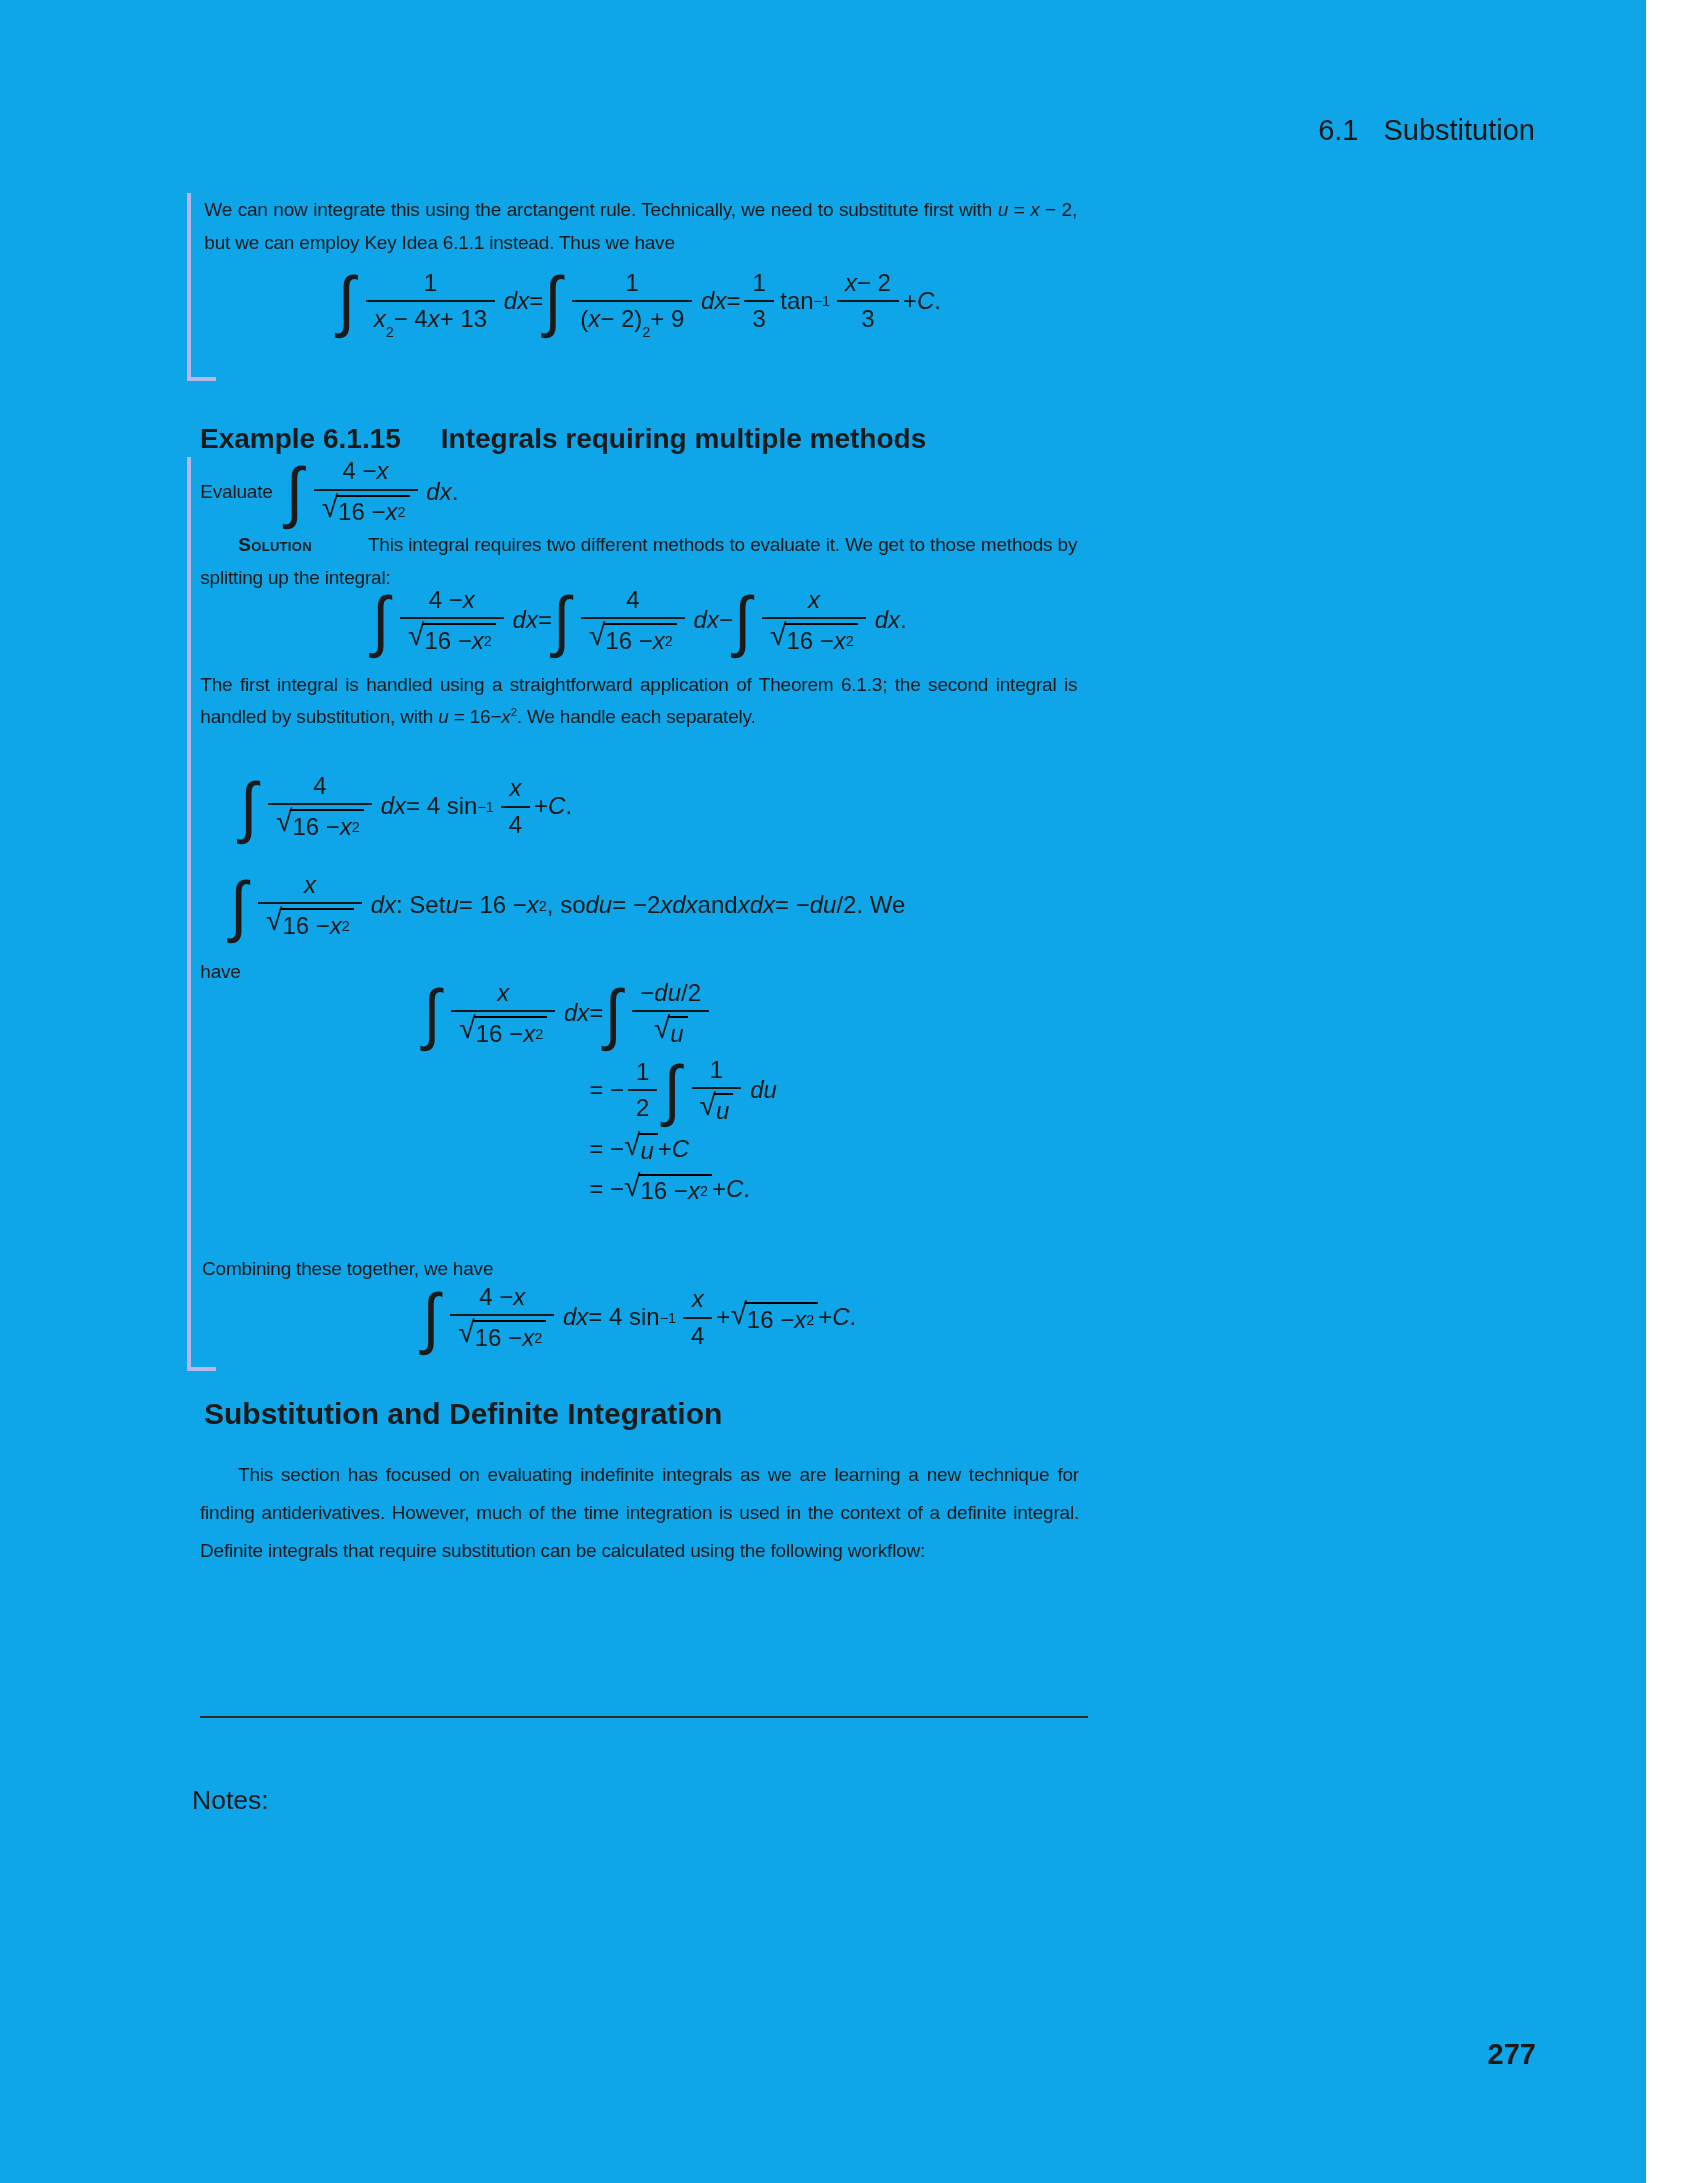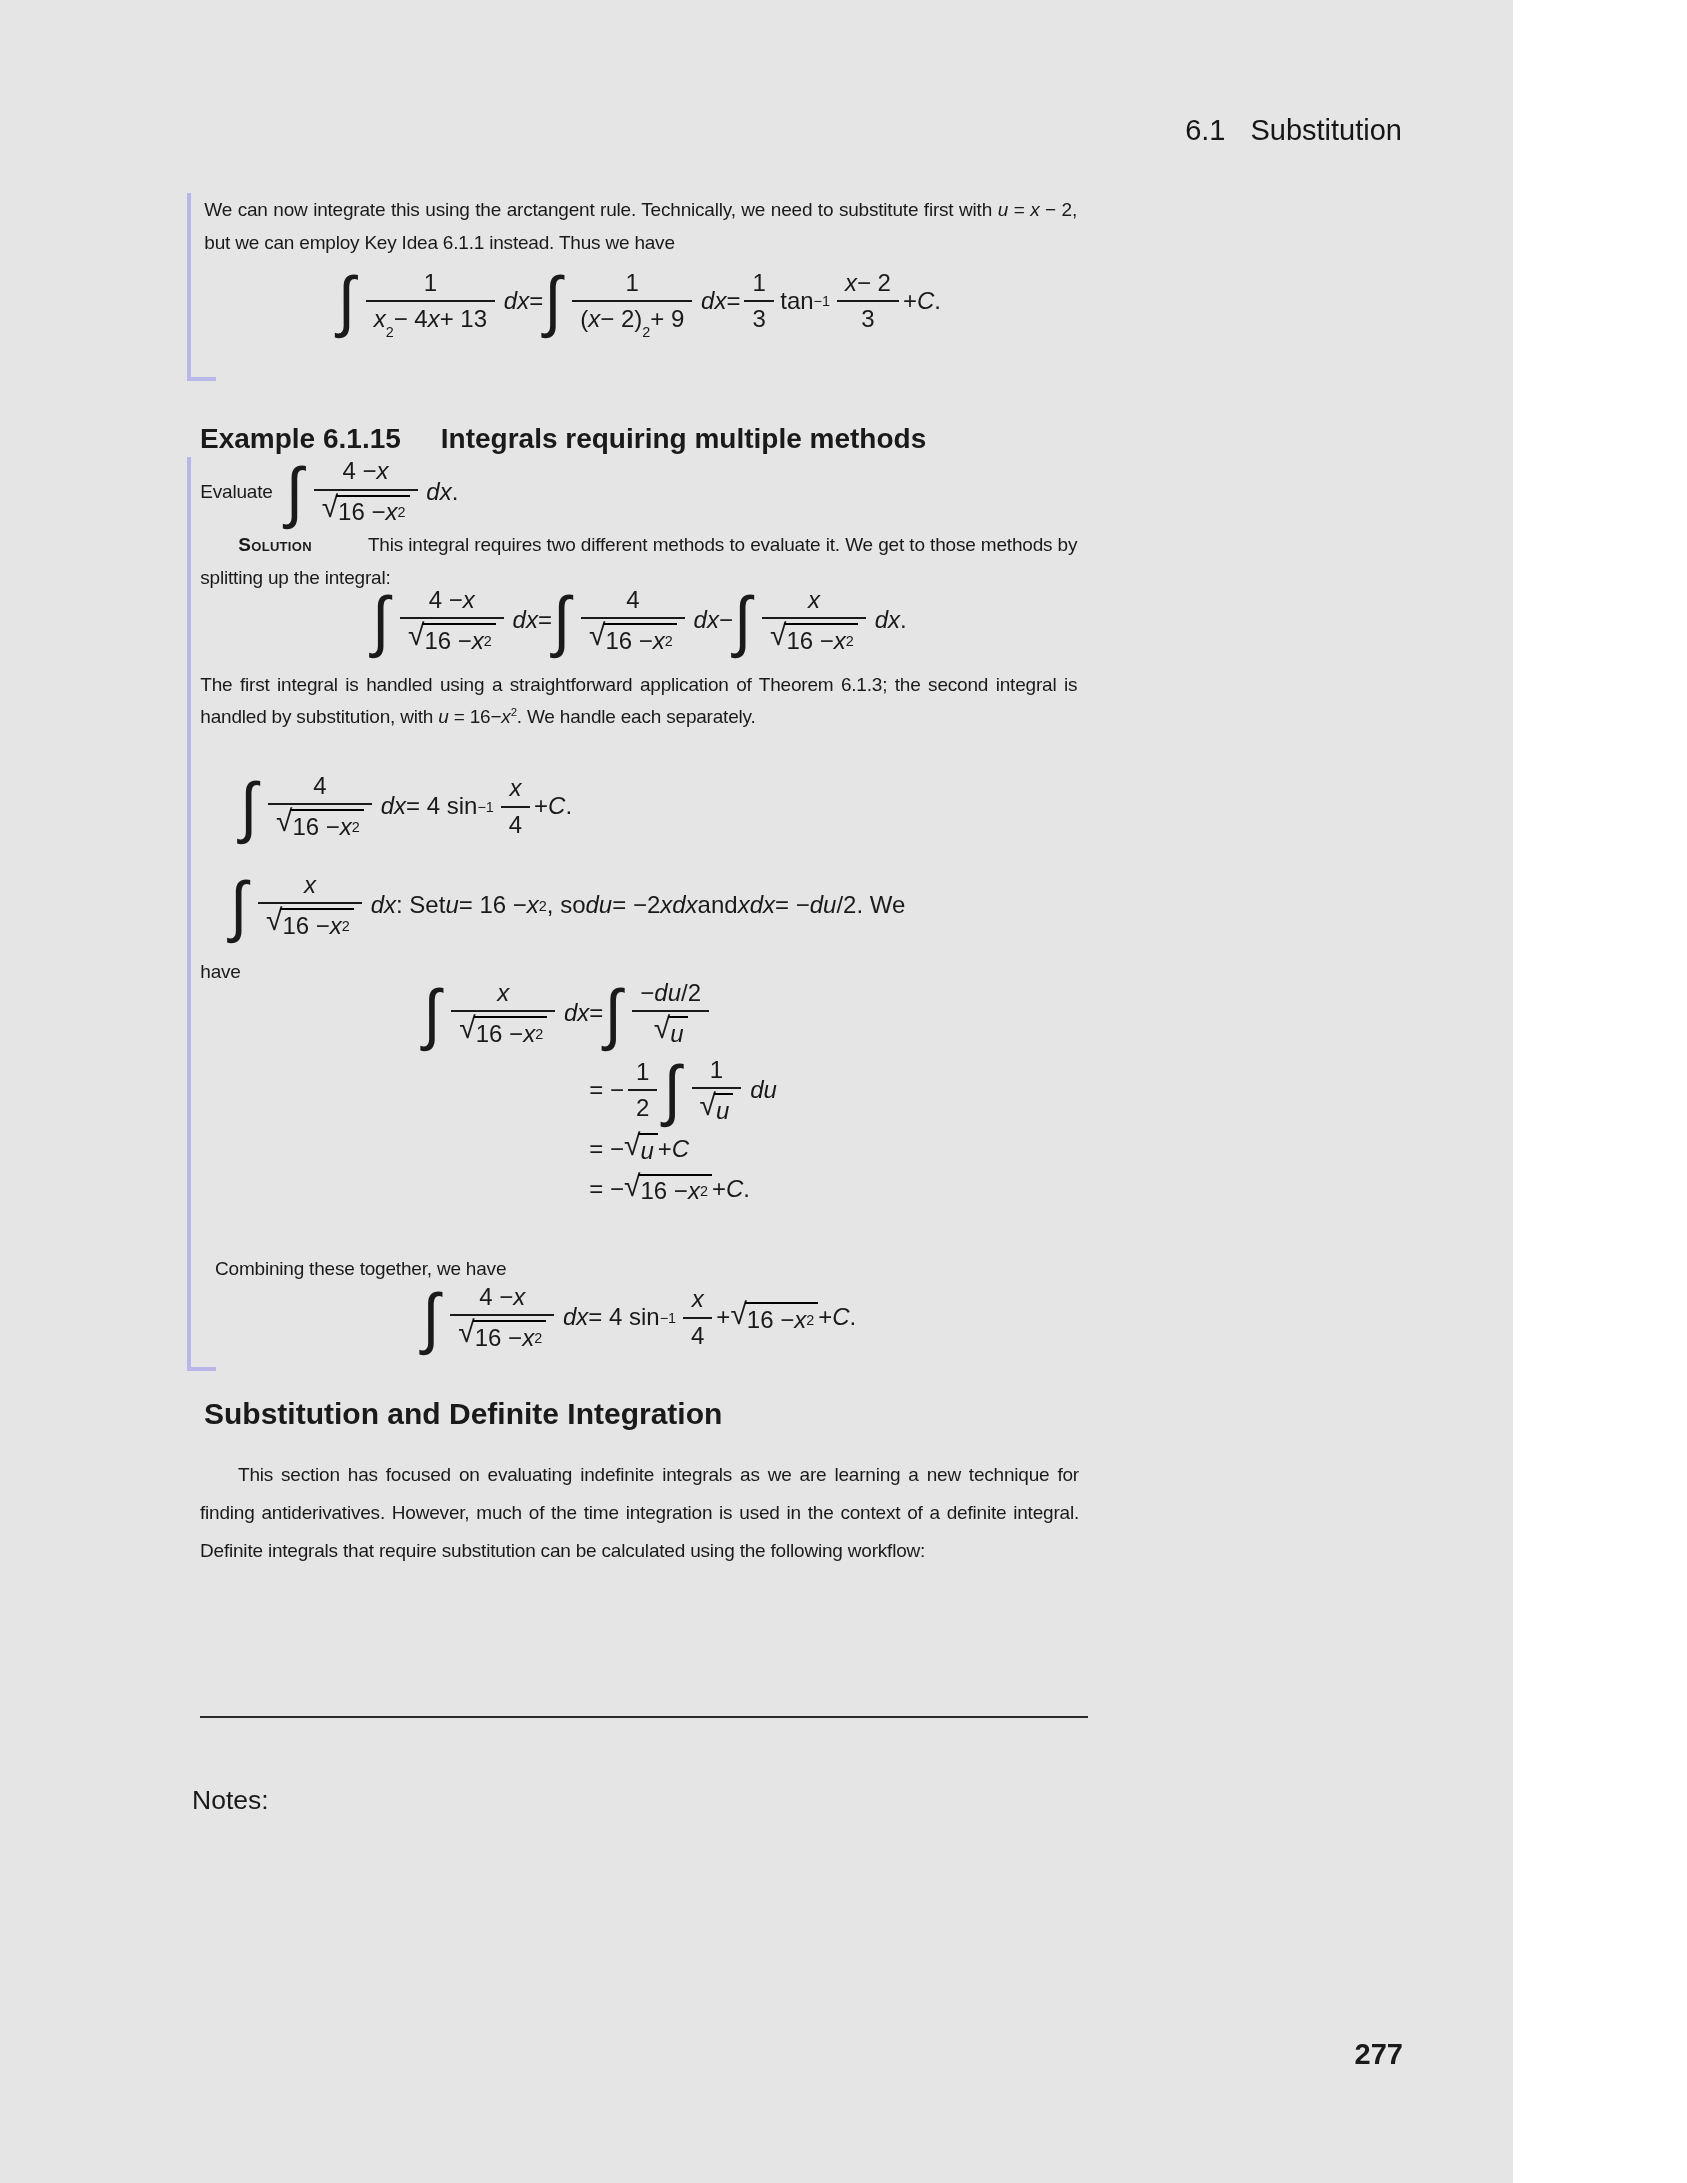--- a/index.html
+++ b/index.html
@@ -1,16 +1,16 @@
 <!DOCTYPE html>
 <html style="font-size:10.6px"><head>
 <meta charset="utf-8">
 <style>
   html,body{margin:0;padding:0;background:#ffffff;}
-  .page{position:relative;width:1513px;height:2183px;background:#e5e5e5;overflow:hidden;
+  .page{position:relative;width:1646px;height:2183px;background:#0ea5e9;overflow:hidden;
         font-family:"Liberation Sans","DejaVu Sans",sans-serif;color:#1a1a1a;}
 
   
   .running-head{position:absolute;top:114px;right:111px;display:flex;gap:25px;
                 font-size:29px;color:#161616;}
   .page-number{position:absolute;top:2038px;right:110px;font-size:29px;font-weight:700;}
 
   
   .exblock{position:absolute;border-left:4px solid #b9b6ea;padding-left:9.3px;box-sizing:border-box;}
   .exblock::after{content:"";position:absolute;left:-4px;bottom:0;width:29px;height:4px;background:#b9b6ea;}
@@ -51,21 +51,21 @@
   .solgap{display:inline-block;width:56px;}
   .eqB{top:130px;left:9.3px;}
   .p3{top:212px;left:9.3px;width:877px;line-height:32px;}
   .eqC{top:316px;left:48px;}
   .eqD{top:415px;left:38px;}
   .haveline{top:498px;left:9.3px;}
   .aligned{top:523px;left:9.3px;display:grid;grid-template-columns:auto auto;
            align-items:center;row-gap:9.3px;margin-left:222px;}
   .al-l{justify-self:end;}
   .al-r{justify-self:start;}
-  .combining{top:795px;left:24px;}
+  .combining{top:795px;left:11px;}
   .eqF{top:827px;left:9.3px;}
   
   .pA{margin:0 0 0 4px;}
   .eqA{margin-top:10.6px;}
 </style>
 <style>.exblock::after{background:#b9b6ea;}.notes-rule{background:#2b2b2b;}.page{color:#1a1a1a;}</style></head>
 <body>
 
 <div class="page">
 

